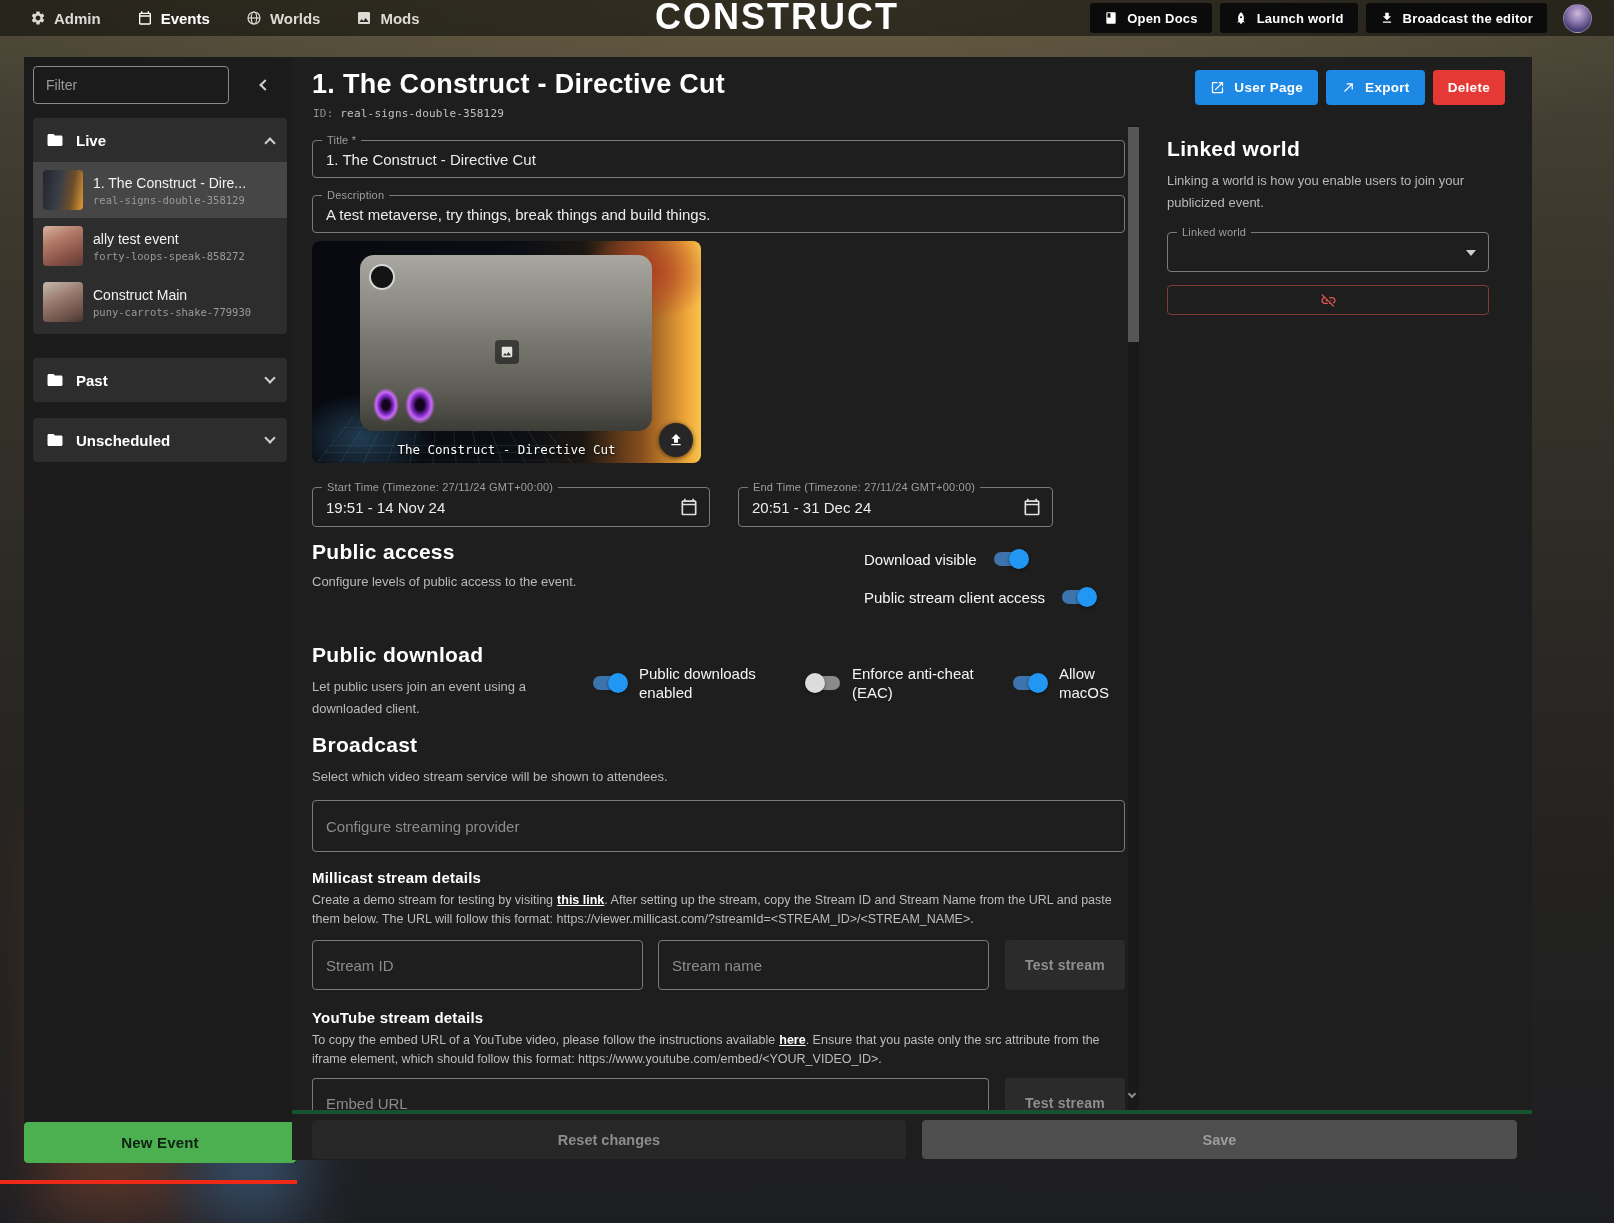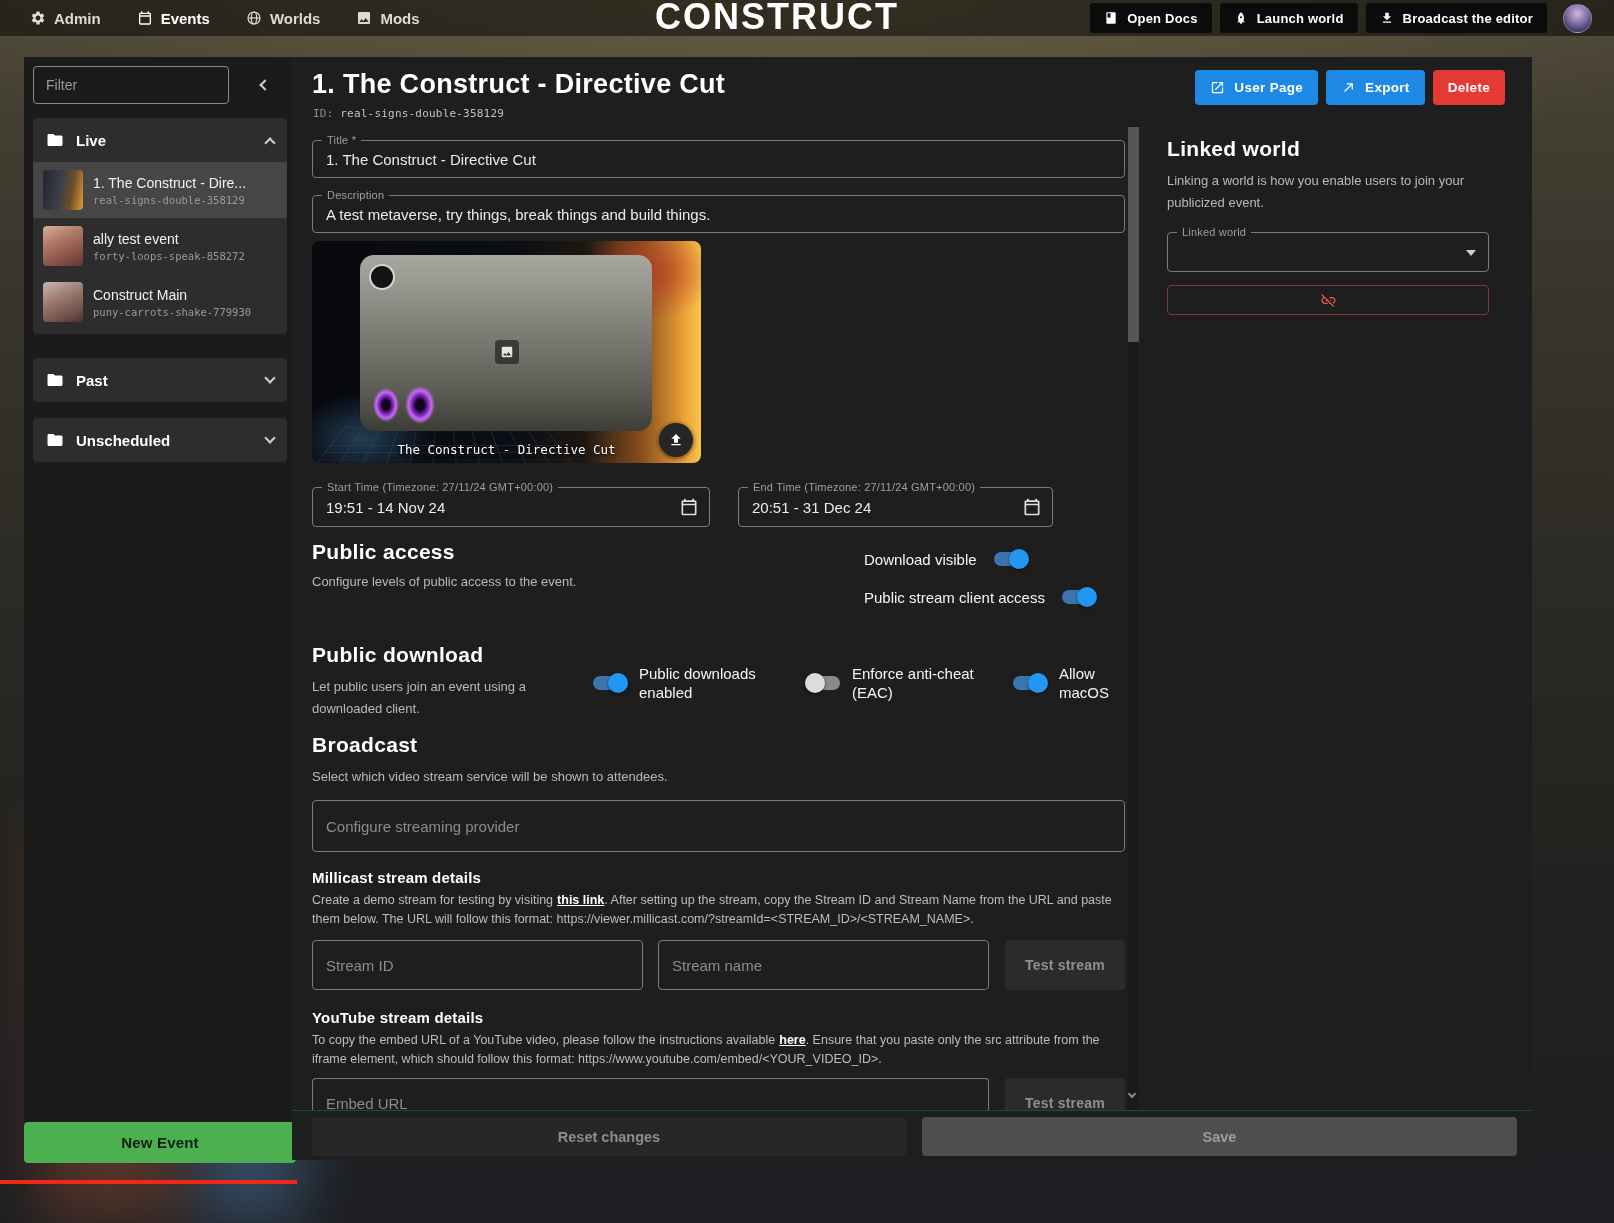--- a/index.html
+++ b/index.html
@@ -116,21 +116,21 @@
 
   .test-btn{position:absolute;background:#2b2b2b;color:#8f8f8f;font-weight:700;font-size:14px;border:none;border-radius:4px;font-family:inherit;cursor:pointer;letter-spacing:.2px;}
 
   
   .sb-track{position:absolute;left:836px;top:68px;width:11px;height:985px;background:#191919;}
   .sb-thumb{position:absolute;left:0;top:2px;width:11px;height:215px;background:#565656;cursor:pointer;}
   .sb-arrow{position:absolute;left:1px;bottom:4px;}
   .sb-arrow .chev{border-color:#8a8a8a;width:6px;height:6px;}
 
   
-  .footer{position:absolute;left:0;top:1053px;width:1240px;height:50px;background:#1e1e1e;border-top:1px solid #14532d;}
+  .footer{position:absolute;left:0;top:1053px;width:1240px;height:50px;background:#1e1e1e;border-top:4px solid #14532d;}
   .reset-btn{position:absolute;left:20px;top:6px;width:594px;height:39px;background:#272727;color:#8d8d8d;font-weight:700;font-size:14.5px;border:none;border-radius:4px;font-family:inherit;cursor:pointer;}
   .save-btn{position:absolute;left:630px;top:6px;width:595px;height:39px;background:#4e4e4e;color:#9d9d9d;font-weight:700;font-size:14.5px;border:none;border-radius:4px;font-family:inherit;cursor:pointer;}
 
   
   .unlink-btn{position:absolute;left:875px;top:228px;width:322px;height:30px;background:transparent;border:1px solid #7e3c37;border-radius:4px;display:flex;align-items:center;justify-content:center;cursor:pointer;}
   .unlink-btn svg{width:17px;height:17px;fill:#e05a50;}
 </style>
 </head>
 <body>
 

